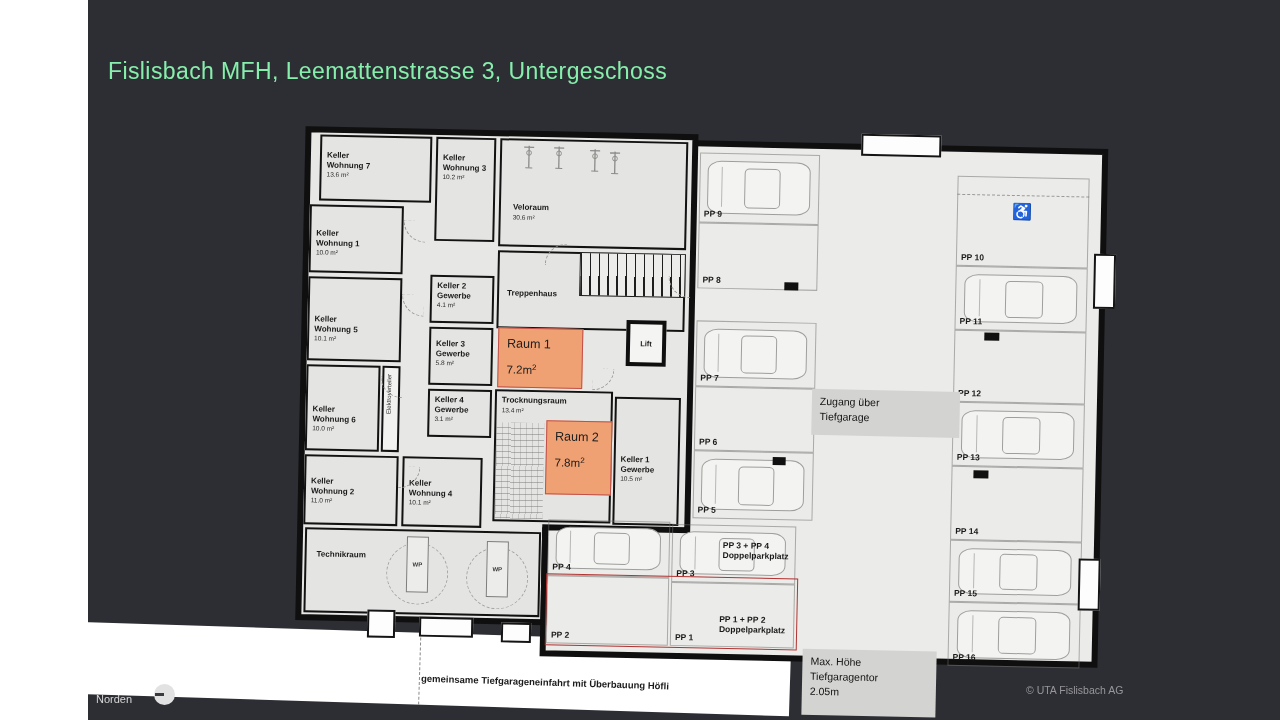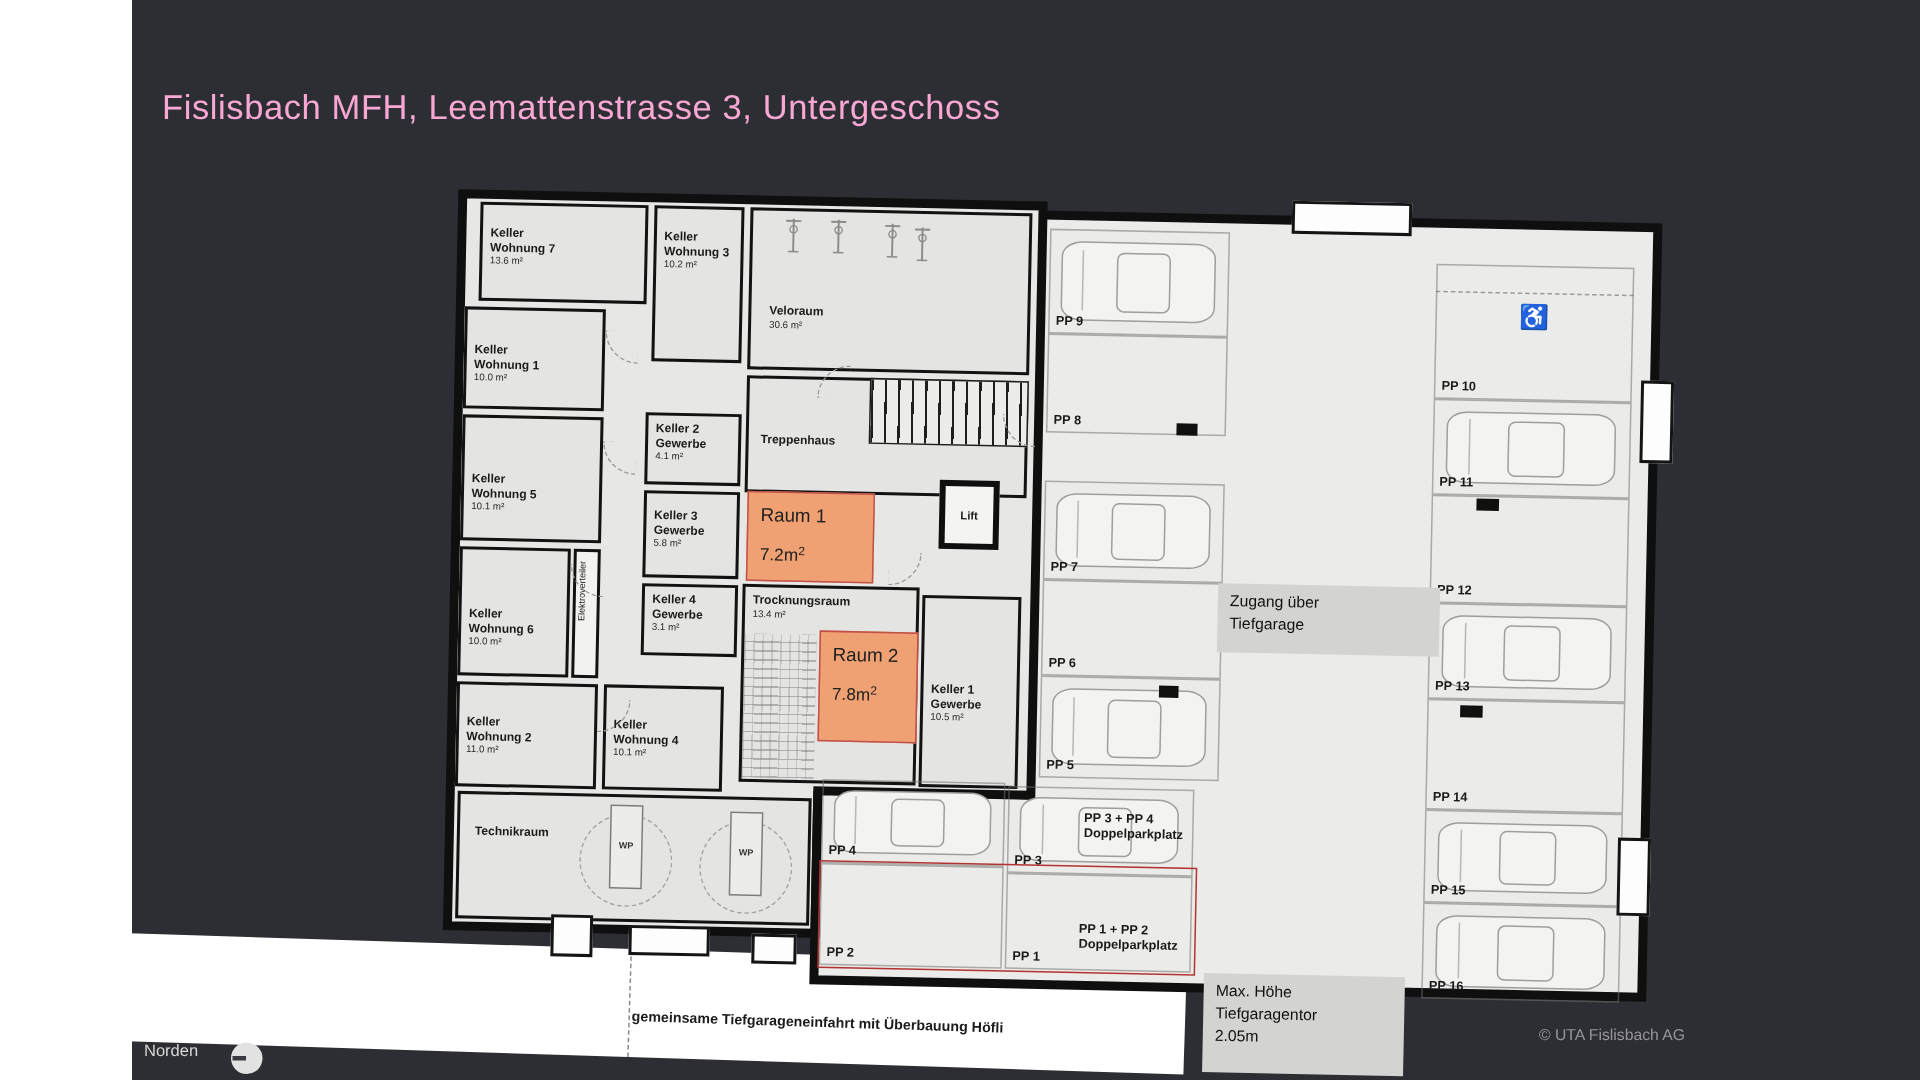--- a/index.html
+++ b/index.html
@@ -2,21 +2,21 @@
 <html><head>
 <meta charset="utf-8">
 <style>
   * { margin:0; padding:0; box-sizing:border-box; }
   html,body { width:1280px; height:720px; overflow:hidden; }
   body { background:#2d2e33; font-family:"Liberation Sans", sans-serif; position:relative; }
 
   .left-strip { position:absolute; left:0; top:0; width:88px; height:720px; background:#ffffff; }
 
   .page-title { position:absolute; left:108px; top:58px; font-size:23px; font-weight:400;
-                color:#f9a8d4; letter-spacing:.4px; }
+                color:#86efac; letter-spacing:.4px; }
 
   
   .plan { position:absolute; left:296px; top:130px; width:850px; height:592px;
           transform:rotate(1.2deg); transform-origin:45% 45%; }
   .plan svg.base { position:absolute; left:0; top:0; }
 
   
   .ramp { position:absolute; left:-242px; top:508px; width:742px; height:72px; background:#ffffff;
           transform:rotate(.6deg); z-index:0; }
   .ramp-divider { position:absolute; left:50%; top:0; bottom:0; width:0; border-left:1px dashed #8a8a88; }
@@ -137,21 +137,21 @@
   #wb-f2  { left:128px; top:492px; width:54px; height:20px; }
   #wb-f3  { left:210px; top:496px; width:30px; height:20px; }
 
   
   .ann { position:absolute; background:#d3d3d1; color:#111; font-size:10.5px; line-height:1.45;
          padding:5px 8px; white-space:pre-line; z-index:5; }
   #ann-zugang { left:516px; top:256px; width:148px; height:46px; }
   #ann-hoehe  { left:512px; top:516px; width:134px; height:66px; }
 
   
-  .north { position:absolute; left:96px; top:684px; display:flex; align-items:flex-start; gap:22px; z-index:6;margin-top:11px; }
+  .north { position:absolute; left:96px; top:684px; display:flex; align-items:flex-end; gap:22px; z-index:6; }
   .north .nt { font-size:11px; color:#d8d8d8; }
   .ncirc { position:relative; width:21px; height:21px; border-radius:50%; background:#e2e2e2; }
   .ncirc::before { content:""; position:absolute; left:1px; top:9px; width:9px; height:2.5px; background:#3a3b40; }
   .copyright { position:absolute; left:1026px; top:684px; font-size:10.5px; color:#97979b; z-index:6; }
 </style>
 </head>
 <body>
 
 <div class="left-strip"></div>
 <h1 class="page-title">Fislisbach MFH, Leemattenstrasse 3, Untergeschoss</h1>

